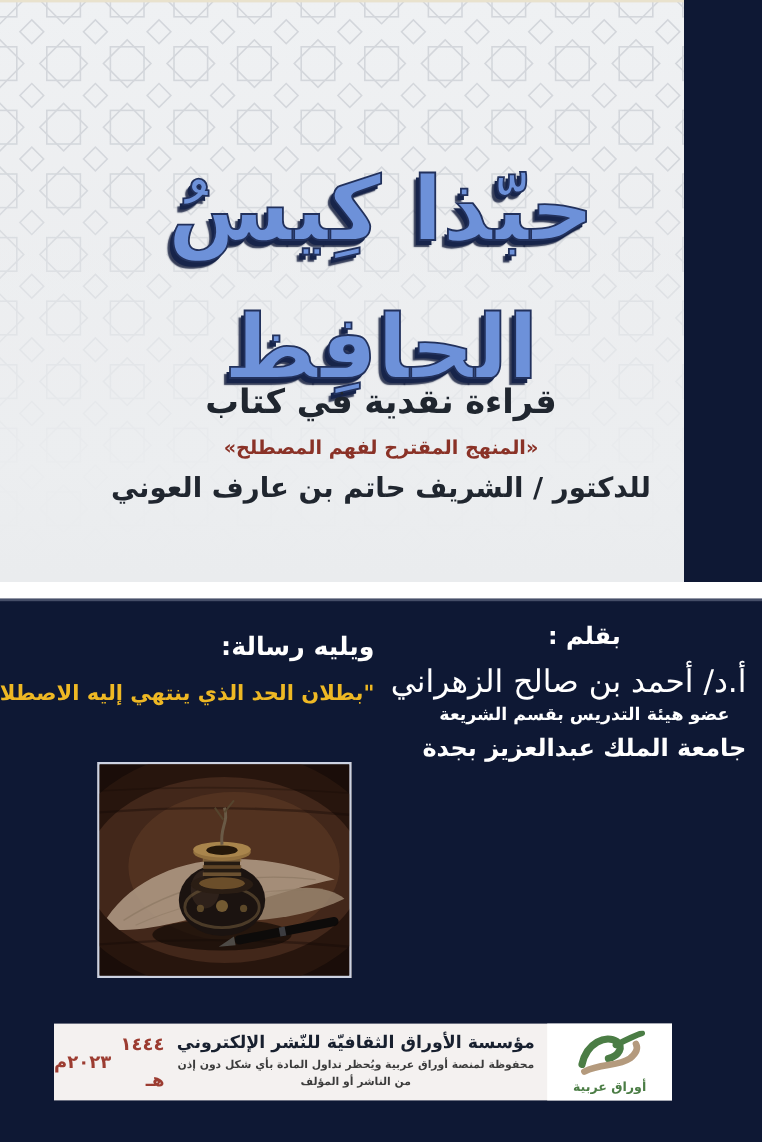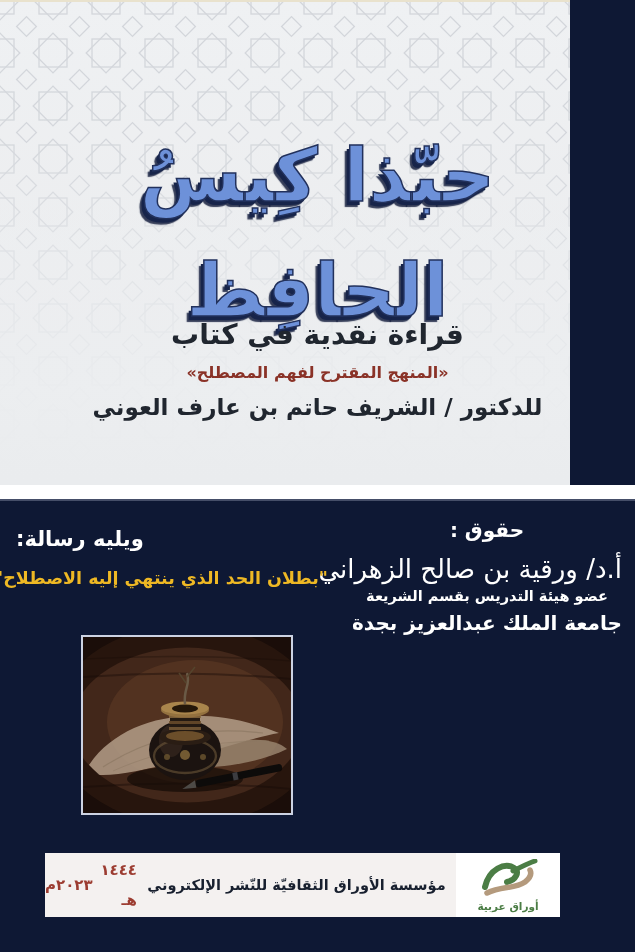--- a/index.html
+++ b/index.html
@@ -54,43 +54,43 @@
   }
   .byline-block {
     position:absolute; left:352px; top:518px; width:270px;
     direction:rtl; text-align:center; color:#ffffff;
   }
   .byline-label { font-size:20px; font-weight:bold; }
   .byline-author { font-size:26px; font-weight:normal; margin-top:12px; white-space:nowrap; }
   .byline-role1 { font-size:14.5px; font-weight:bold; margin-top:4px; }
   .byline-role2 { font-size:20px; font-weight:bold; margin-top:7px; }
   .appendix-block {
-    position:absolute; left:16px; top:527px; width:312px;
-    direction:rtl; text-align:left;
+    position:absolute; left:0; top:527px; width:312px;
+    direction:rtl; text-align:right;
   }
   .appendix-label { font-size:21px; font-weight:bold; color:#ffffff; }
   .appendix-title { font-size:17.5px; font-weight:bold; color:#eeb824; margin-top:17px; white-space:nowrap; }
   
   .photo-frame {
     position:absolute; left:81px; top:635px; width:212px; height:180px;
     border:2px solid #ccd2e2; background:#241610;
   }
   .photo-frame svg { display:block; }
   
   .pub-bar {
     position:absolute; left:45px; top:853px; width:515px; height:64px;
     background:#f4f1f0; display:flex; flex-direction:row-reverse; align-items:stretch;
   }
   .pub-logo {
     width:104px; background:#ffffff; display:flex; flex-direction:column;
     align-items:center; justify-content:center; gap:1px;
   }
   .pub-logo-text { font-size:10.5px; font-weight:bold; color:#4b7d45; direction:rtl; }
   .pub-center {
-    flex:1; display:flex; flex-direction:row; align-items:center;
+    flex:1; display:flex; flex-direction:column; align-items:center;
     justify-content:center; direction:rtl; text-align:center; padding:0 6px;
   }
   .pub-name { font-size:14.5px; font-weight:bold; color:#18202f; }
   .pub-rights { margin-top:5px; font-size:9px; font-weight:bold; color:#3c3c3c; line-height:1.5; }
   .pub-years {
     width:92px; display:flex; flex-direction:row; align-items:center;
     justify-content:center; direction:rtl;
     color:#9c3c31; font-size:15px; font-weight:bold; line-height:2.0;
   }
 </style>
@@ -502,22 +502,22 @@
       <div class="subtitle-book">«المنهج المقترح لفهم المصطلح»</div>
       <div class="subtitle-author">للدكتور / الشريف حاتم بن عارف العوني</div>
     </div>
   </div>
 
   <div class="white-strip"></div>
 
   <div class="dark-section"></div>
 
   <div class="byline-block">
-    <div class="byline-label">حقوق :</div>
-    <div class="byline-author">أ.د/ ورقية بن صالح الزهراني</div>
+    <div class="byline-label">بقلم :</div>
+    <div class="byline-author">أ.د/ أحمد بن صالح الزهراني</div>
     <div class="byline-role1">عضو هيئة التدريس بقسم الشريعة</div>
     <div class="byline-role2">جامعة الملك عبدالعزيز بجدة</div>
   </div>
 
   <div class="appendix-block">
     <div class="appendix-label">ويليه رسالة:</div>
     <div class="appendix-title">"بطلان الحد الذي ينتهي إليه الاصطلاح"</div>
   </div>
 
   <div class="photo-frame">
@@ -573,20 +573,21 @@
       <svg width="62" height="40" viewBox="0 0 62 40">
         <path d="M8 28 C12 10 28 3 37 9 C43 13 39 21 30 23" stroke="#4b7d45" stroke-width="6" fill="none" stroke-linecap="round"></path>
         <path d="M36 12 C44 8 52 4 58 2" stroke="#4b7d45" stroke-width="5" fill="none" stroke-linecap="round"></path>
         <path d="M10 34 C24 27 38 30 48 23 C53 19 55 15 53 11" stroke="#b49a7d" stroke-width="5.5" fill="none" stroke-linecap="round"></path>
       </svg>
       <div class="pub-logo-text">أوراق عربية</div>
     </div>
     <div class="pub-center">
       <div class="pub-name">مؤسسة الأوراق الثقافيّة للنّشر الإلكتروني</div>
       <div class="pub-rights">
+        <div>محفوظة لمنصة أوراق عربية ويُحظر تداول المادة بأي شكل دون إذن من الناشر أو المؤلف</div>
       </div>
     </div>
     <div class="pub-years">
       <div>١٤٤٤ هـ</div>
       <div>٢٠٢٣م</div>
     </div>
   </div>
 
 </div>
 

